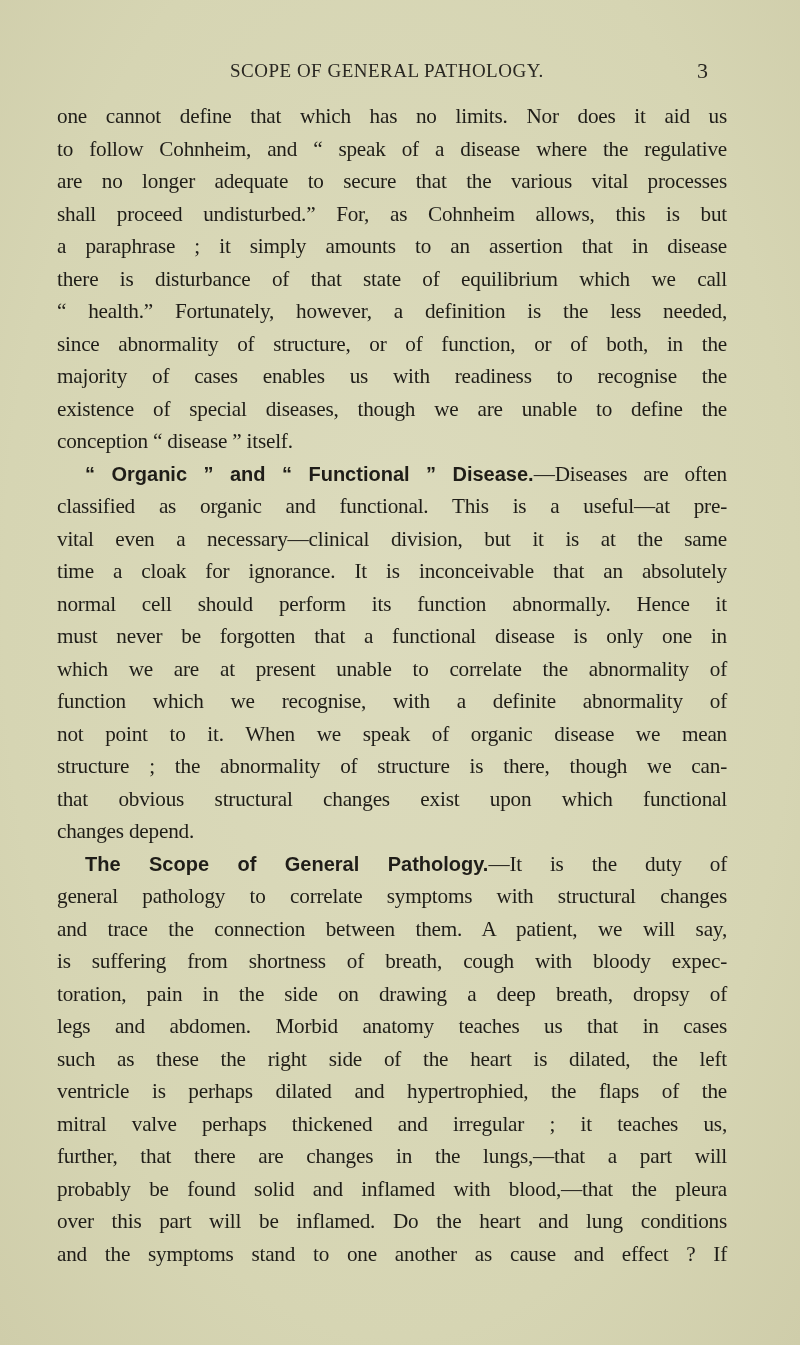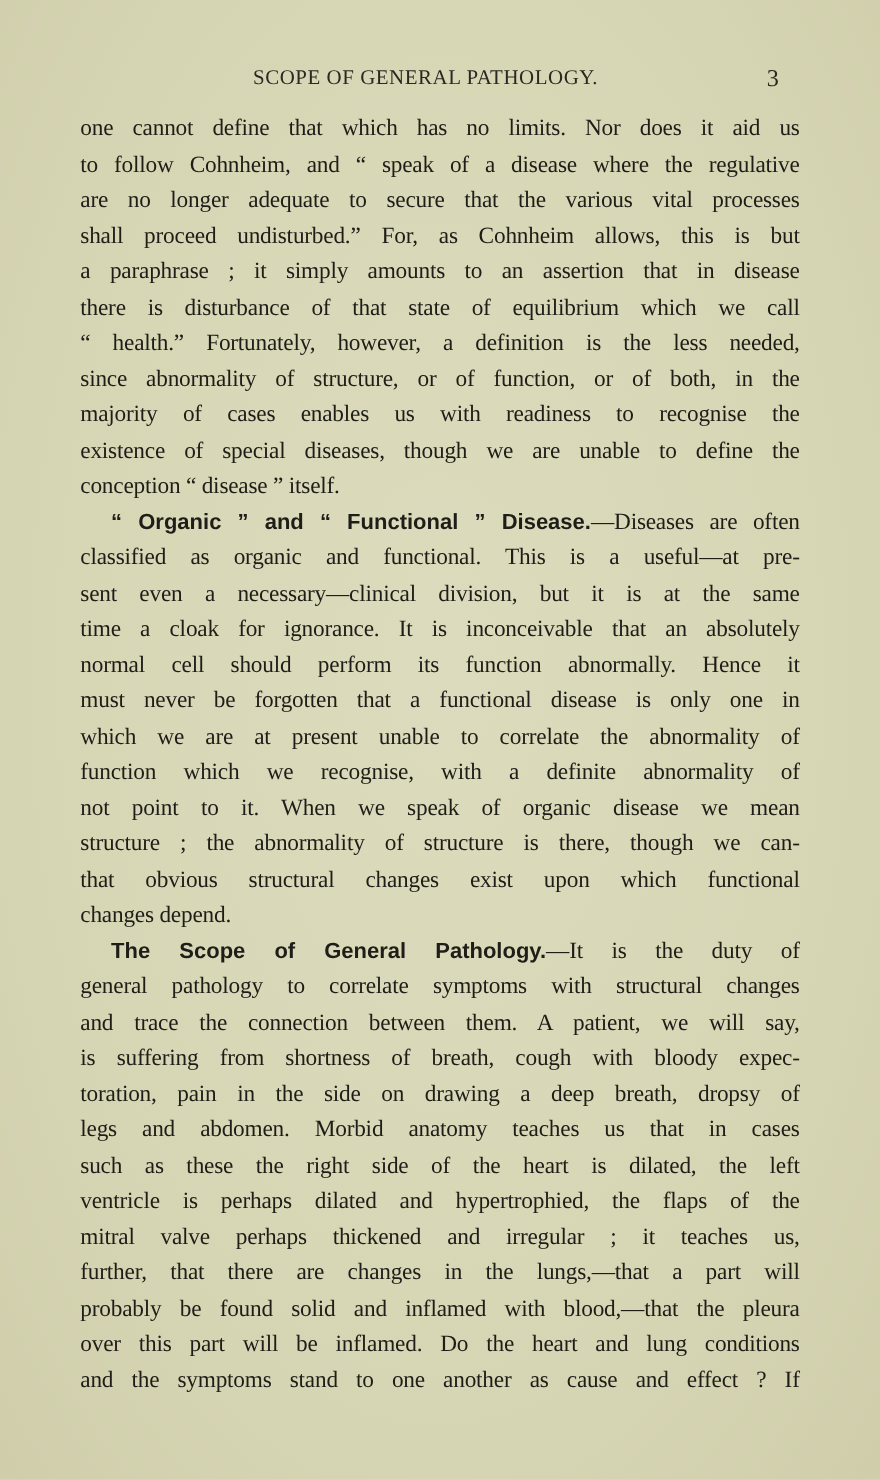--- a/index.html
+++ b/index.html
@@ -51,21 +51,20 @@
       line-height: 32.5px;
       text-align: justify;
       letter-spacing: -0.2px;
     }
     .line {
       display: block;
       white-space: nowrap;
       text-align: justify;
       text-align-last: justify;
       height: 32.5px;
-      margin-left: 16px;
     }
     .line.last { text-align-last: left; }
     .line.indent { padding-left: 28px; }
     .it { }
     .head {
       font-family: Liberation Sans, sans-serif;
       font-weight: bold;
       font-size: 20px;
       letter-spacing: 0px;
     }
@@ -85,21 +84,21 @@
       <span class="line"><span class="it">shall proceed undisturbed.</span><span>”  For, as Cohnheim allows, this is but</span></span>
       <span class="line"><span>a paraphrase ; it simply amounts to an assertion that in disease</span></span>
       <span class="line"><span>there is disturbance of that state of equilibrium which we call</span></span>
       <span class="line"><span>“ health.”  Fortunately, however, a definition is the less needed,</span></span>
       <span class="line"><span>since abnormality of structure, or of function, or of both, in the</span></span>
       <span class="line"><span>majority of cases enables us with readiness to recognise the</span></span>
       <span class="line"><span>existence of </span><span class="it">special diseases</span><span>, though we are unable to define the</span></span>
       <span class="line last"><span>conception “ disease ” itself.</span></span>
       <span class="line indent"><span class="head">“ Organic ” and “ Functional ” Disease.</span><span>—Diseases are often</span></span>
       <span class="line"><span>classified as organic and functional.  This is a useful—at pre-</span></span>
-      <span class="line"><span>sent even a necessary—clinical division, but it is at the same</span></span>
+      <span class="line"><span>vital even a necessary—clinical division, but it is at the same</span></span>
       <span class="line"><span>time a cloak for ignorance.  It is inconceivable that an absolutely</span></span>
       <span class="line"><span>normal cell should perform its function abnormally.  Hence it</span></span>
       <span class="line"><span>must never be forgotten that a functional disease is only one in</span></span>
       <span class="line"><span>which we are at present unable to correlate the abnormality of</span></span>
       <span class="line"><span>function which we recognise, with a definite abnormality of</span></span>
       <span class="line"><span>not point to it.  When we speak of organic disease we mean</span></span>
       <span class="line"><span>structure ; the abnormality of structure is there, though we can-</span></span>
       <span class="line"><span>that obvious structural changes exist upon which functional</span></span>
       <span class="line last"><span>changes depend.</span></span>
       <span class="line indent"><span class="head">The Scope of General Pathology.</span><span>—It is the duty of</span></span>

